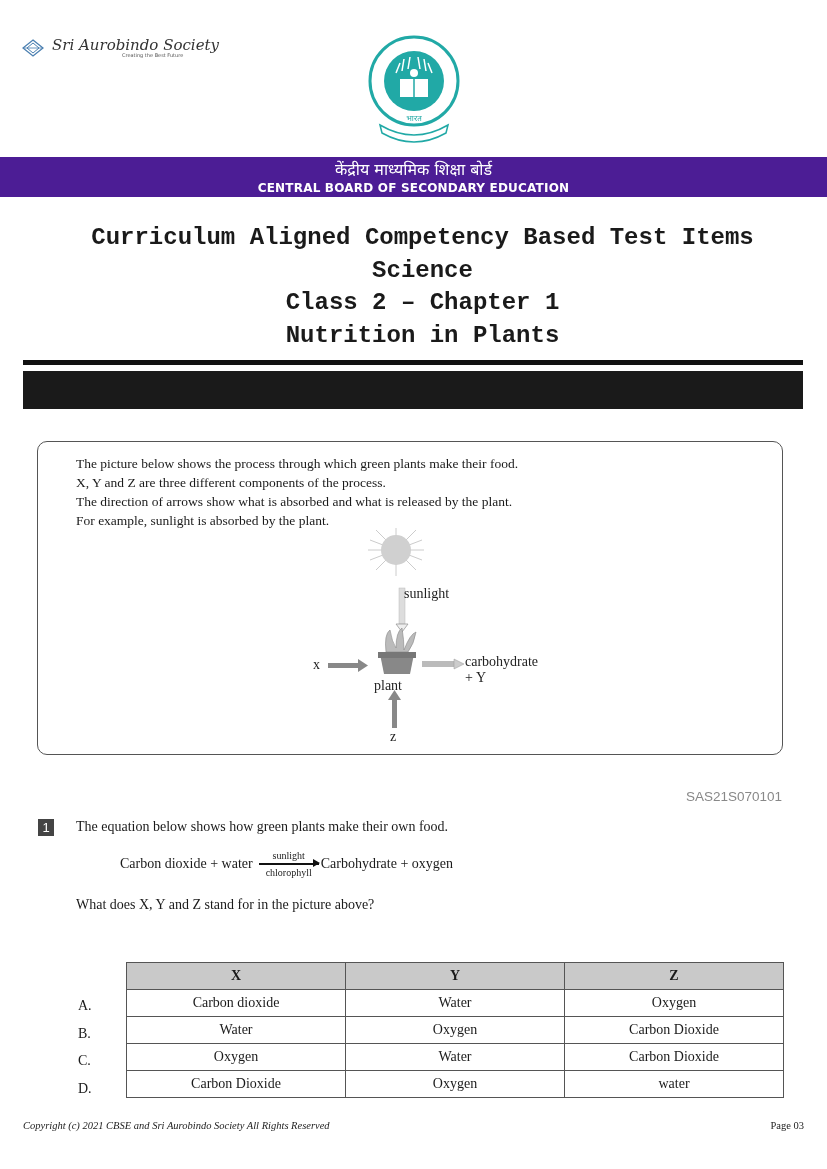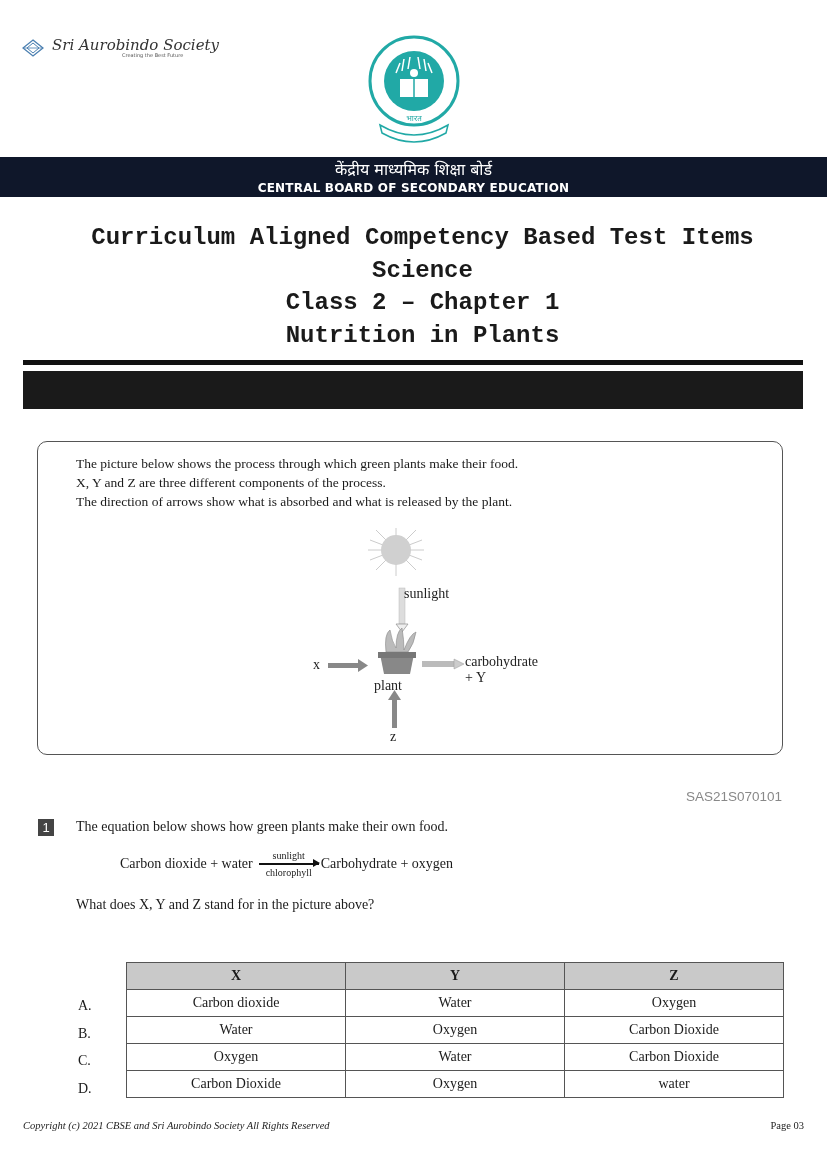--- a/index.html
+++ b/index.html
@@ -2,21 +2,21 @@
 <html><head>
 <meta charset="utf-8">
 <style>
   html, body { margin:0; padding:0; background:#fff; }
   body { width:827px; height:1169px; position:relative; overflow:hidden; font-family:"DejaVu Serif", serif; color:#1a1a1a; }
   .abs { position:absolute; }
   .sas-logo { left:22px; top:38px; display:flex; align-items:center; gap:8px; }
   .sas-logo .name { font-family:"DejaVu Serif", serif; font-style:italic; font-size:15px; color:#333; line-height:14px; }
   .sas-logo .tag { font-size:5px; color:#555; font-family:"DejaVu Sans", sans-serif; margin-left:70px; }
   .cbse-logo { left:366px; top:33px; width:96px; height:110px; }
-  .band { left:0; top:157px; width:827px; height:40px; background:#0f172a; color:#fff; text-align:center; }
+  .band { left:0; top:157px; width:827px; height:40px; background:#4c1d95; color:#fff; text-align:center; }
   .band .hindi { font-family:"DejaVu Sans", sans-serif; font-size:16px; line-height:22px; padding-top:2px; }
   .band .eng { font-family:"DejaVu Sans", sans-serif; font-weight:bold; font-size:12px; line-height:14px; letter-spacing:0.2px; }
   .titles { left:0; top:222px; width:827px; text-align:center; font-weight:bold; font-size:24px; line-height:32.5px; font-family:Liberation Mono, monospace;padding-left:9px; }
   .rule1 { left:23px; top:360px; width:780px; height:5px; background:#111; }
   .rule2 { left:23px; top:371px; width:780px; height:38px; background:#1a1a1a; }
   .stimbox { left:37px; top:441px; width:744px; height:312px; border:1.5px solid #555; border-radius:10px; }
   .stim-text { left:76px; top:454px; font-size:13.5px; line-height:19px; font-family:"Liberation Serif", serif; }
   .diagram { left:312px; top:528px; width:220px; height:220px; }
   .qid { right:45px; top:789px; font-family:"Liberation Sans", sans-serif; font-size:13.5px; color:#888; }
   .qnum { left:38px; top:819px; width:16px; height:17px; background:#444; color:#fff; font-family:"Liberation Sans", sans-serif; font-size:13px; text-align:center; line-height:17px; }
@@ -84,20 +84,21 @@
 </div>
 
 <div class="abs rule1"></div>
 <div class="abs rule2"></div>
 
 <div class="abs stimbox"></div>
 <div class="abs stim-text">
   <div>The picture below shows the process through which green plants make their food.</div>
   <div>X, Y and Z are three different components of the process.</div>
   <div>The direction of arrows show what is absorbed and what is released by the plant.</div>
+  <div>For example, sunlight is absorbed by the plant.</div>
 </div>
 
 <div class="abs diagram">
   <svg width="220" height="220" viewBox="0 0 220 220" style="position:absolute;left:0;top:0;">
     <g>
       <g stroke="#ccc" stroke-width="1">
         <line x1="84" y1="22" x2="56" y2="22"></line>
           <line x1="84" y1="22" x2="112" y2="22"></line>
         <line x1="84" y1="22" x2="84" y2="-4"></line>
           <line x1="84" y1="22" x2="84" y2="48"></line>

